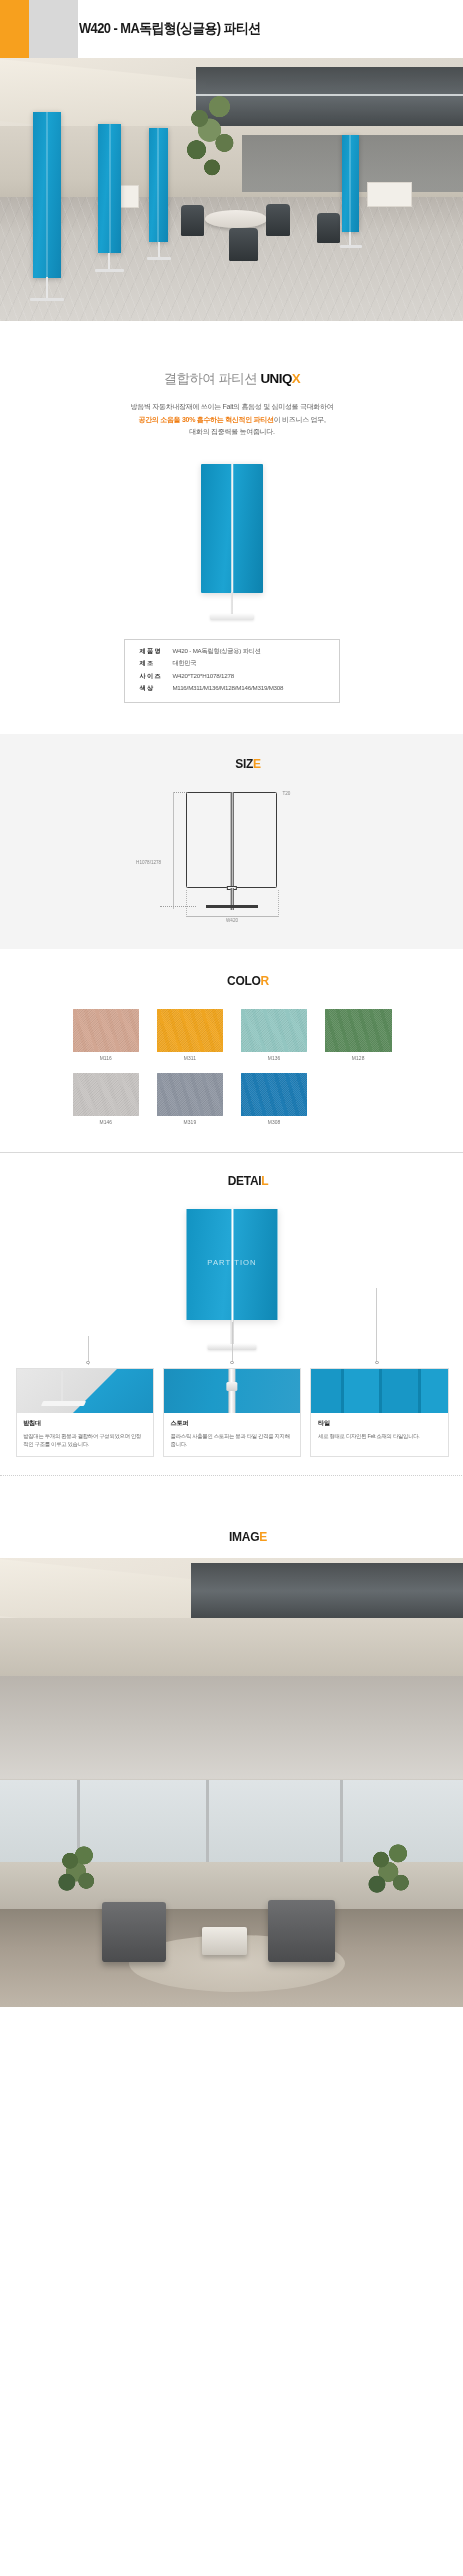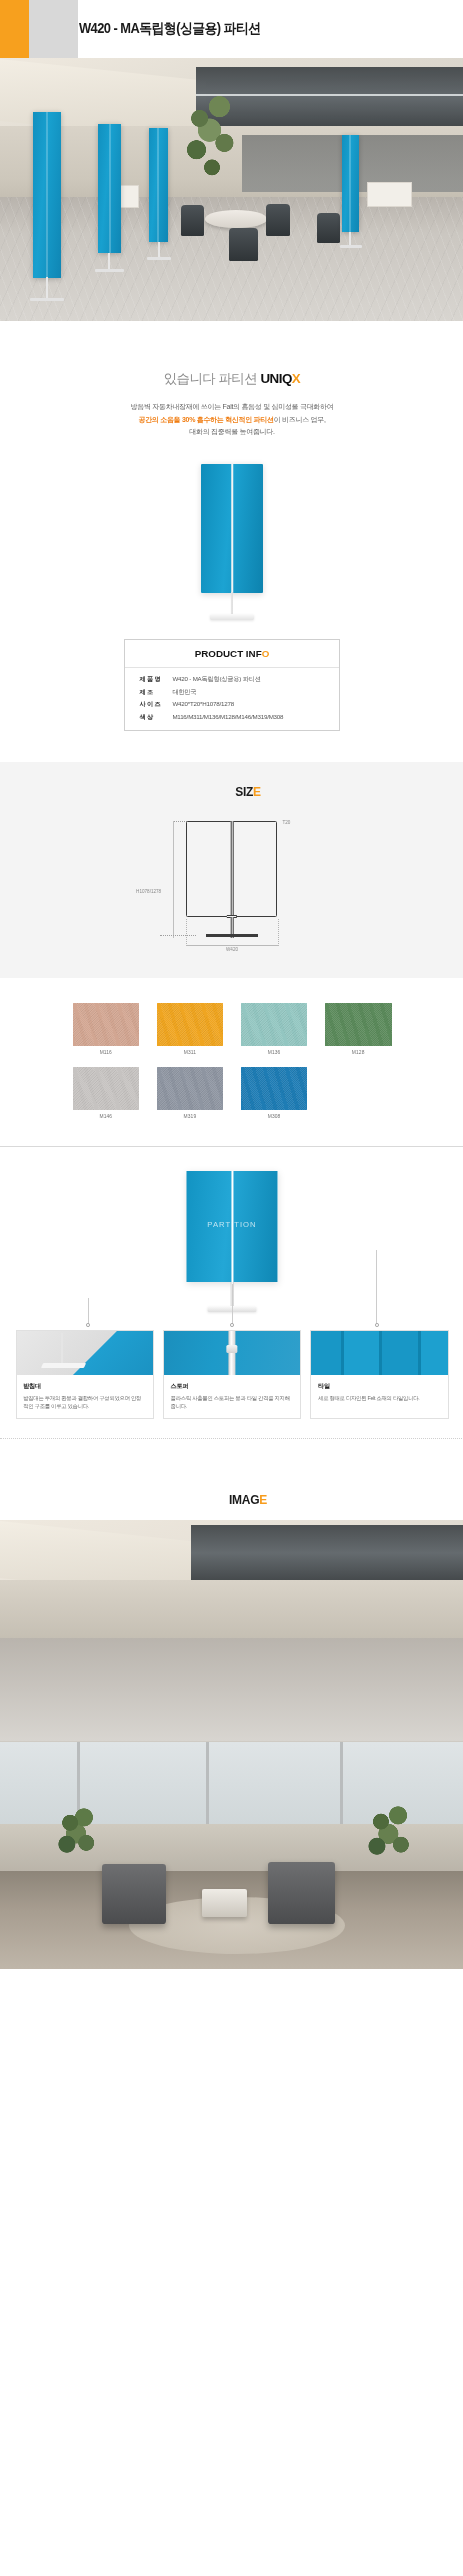--- a/index.html
+++ b/index.html
@@ -468,38 +468,37 @@
   <div class="panel-leg" style="left:158px; top:184px; height:15.5px;"></div>
   <div class="panel-base" style="left:147px; top:199px; width:24px;"></div>
 
   <div class="panel" style="left:342px; top:77px; width:16.5px; height:97px;"></div>
   <div class="panel-leg" style="left:349px; top:174px; height:13.4px;"></div>
   <div class="panel-base" style="left:340px; top:187px; width:21.6px;"></div>
 </div>
 
 <div class="section intro">
   <div class="intro-title">
-    <span>있습니다 파티션 </span><span class="brand"><span>UNIQ</span><span class="x">X</span></span>
+    <span>결합하여 파티션 </span><span class="brand"><span>UNIQ</span><span class="x">X</span></span>
   </div>
   <div class="intro-desc">
     <div>방음벽 자동차내장재에 쓰이는 Falt의 흡음성 및 심미성을 극대화하여</div>
     <div><span class="hl">공간의 소음을 30% 흡수하는 혁신적인 파티션</span><span>이 비즈니스 업무,</span></div>
     <div>대화의 집중력을 높여줍니다.</div>
   </div>
 </div>
 
 <div class="product-shot">
   <div class="ps-panel"></div>
   <div class="ps-pole"></div>
   <div class="ps-base"></div>
 </div>
 
 <div class="section info-wrap">
   <div class="info-box">
-    <div class="info-title"><span>PRODUCT INF</span><span class="accent">O</span></div>
     <div class="info-rows">
       <div class="info-row">
         <div class="info-label">제 품 명</div>
         <div class="info-value">W420 - MA독립형(싱글용) 파티션</div>
       </div>
       <div class="info-row">
         <div class="info-label">제    조</div>
         <div class="info-value">대한민국</div>
       </div>
       <div class="info-row">
@@ -527,20 +526,21 @@
     <div class="sd-foot"></div>
     <div class="sd-dot-bot"></div>
     <div class="sd-hline"></div>
     <div class="sd-label h">H1078/1278</div>
     <div class="sd-label t">T20</div>
     <div class="sd-label w">W420</div>
   </div>
 </div>
 
 <div class="section color-sec">
+  <div class="heading"><span>COLO</span><span class="accent">R</span></div>
   <div class="swatch-grid">
     <div class="swatch">
       <div class="swatch-chip" style="background:#d2a692"></div>
       <div class="swatch-name">M116</div>
     </div>
     <div class="swatch">
       <div class="swatch-chip" style="background:#efa521"></div>
       <div class="swatch-name">M311</div>
     </div>
     <div class="swatch">
@@ -562,20 +562,21 @@
     <div class="swatch">
       <div class="swatch-chip" style="background:#1e7cb4"></div>
       <div class="swatch-name">M308</div>
     </div>
     <div></div>
   </div>
 </div>
 
 <div class="rule"></div>
 <div class="section detail-sec">
+  <div class="heading"><span>DETAI</span><span class="accent">L</span></div>
 
   <div class="detail-hero">
     <div class="dh-panel">
       <div class="dh-word">PARTITION</div>
     </div>
     <div class="dh-pole"></div>
     <div class="dh-base"></div>
     <div class="dh-leader" style="left:88px; top:130px; height:29px;"></div>
     <div class="dh-dot" style="left:86px; top:155px;"></div>
     <div class="dh-leader" style="left:232px; top:116px; height:42px;"></div>

